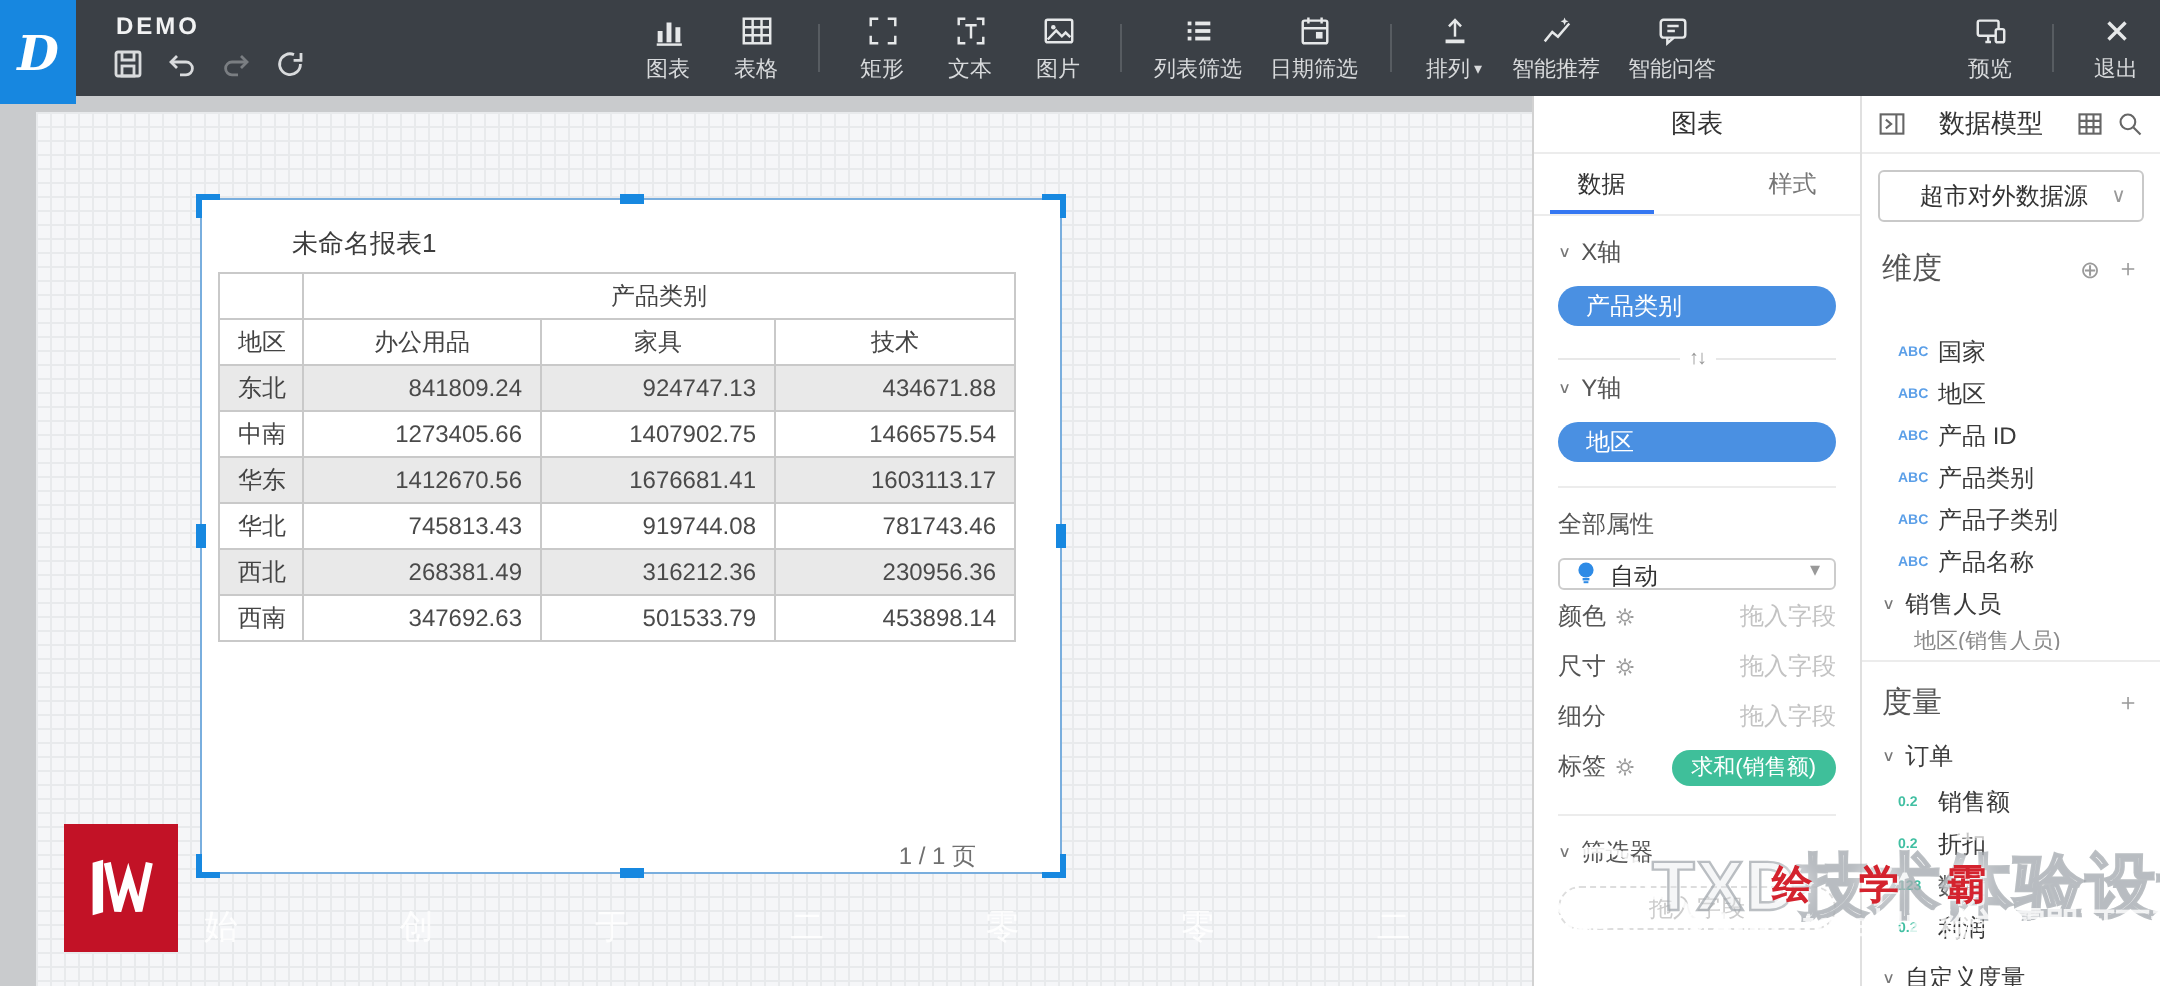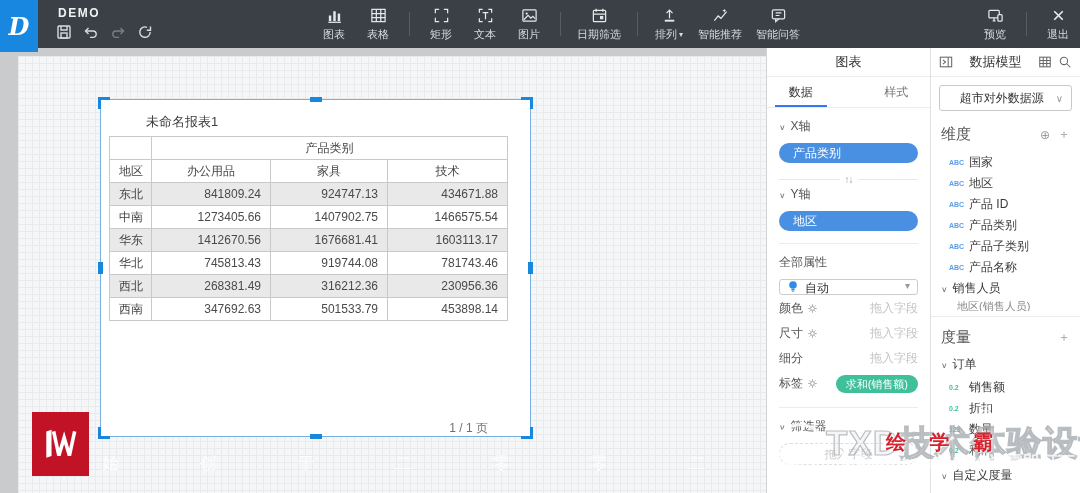--- a/index.html
+++ b/index.html
@@ -79,21 +79,21 @@
   .dpanel { position:absolute; left:930px; top:48px; width:150px; height:445px; background:#fff; border-left:1px solid #e0e0e0; }
   .dhead { height:29px; display:flex; align-items:center; padding:0 8px; gap:6px; border-bottom:1px solid #ececec; }
   .dhead .dtitle { flex:1; text-align:center; font-size:13px; color:#333; }
   .dhead svg { width:14px; height:14px; stroke:#666; fill:none; stroke-width:1.2; cursor:pointer; }
   .dselect { margin:8px; height:26px; border:1px solid #c9c9c9; border-radius:3px; display:flex; align-items:center; padding:0 8px; cursor:pointer; }
   .dselect span.dstxt { flex:1; text-align:center; font-size:12px; color:#333; }
   .dselect .chevd { font-size:10px; color:#999; }
   .dimhead { display:flex; align-items:center; padding:6px 10px 2px; }
   .dimhead .dlab { flex:1; font-size:15px; color:#555; }
   .dimhead .hic { font-size:12px; color:#9a9a9a; margin-left:8px; cursor:pointer; }
-  ul.fieldlist { list-style:none; margin-top:6px; }
+  ul.fieldlist { list-style:none; margin-top:20px; }
   ul.fieldlist li { height:21px; display:flex; align-items:center; padding-left:18px; cursor:grab; }
   .abc { width:20px; font-size:7px; font-weight:bold; color:#5b9fe8; letter-spacing:0; }
   .mic { width:20px; font-size:7px; font-weight:bold; color:#41bfa2; }
   .flabel { font-size:12px; color:#3a3a3a; white-space:nowrap; }
   .grouprow { height:21px; display:flex; align-items:center; gap:5px; padding-left:10px; font-size:12px; color:#3a3a3a; cursor:pointer; }
   .subitem { height:12px; overflow:hidden; padding-left:26px; font-size:11px; color:#8a8a8a; white-space:nowrap; }
   .ddivide { height:1px; background:#ececec; margin:5px 0; }
 
   
   .wm { position:absolute; inset:0; pointer-events:none; z-index:80; overflow:hidden; }
@@ -166,20 +166,33 @@
     </div>
     <div class="tool">
       <svg viewBox="0 0 18 18">
           <rect x="2" y="3" width="14" height="12" rx="1"></rect>
           <circle cx="6" cy="7" r="1.2" fill="#e6e8e9" stroke="none"></circle>
           <path d="M3 13.5 L7.5 8.8 L10.5 11.8 L12.5 9.8 L15 12.3"></path>
         </svg>
       <span class="tlabel">图片</span>
     </div>
     <div class="tsep"></div>
+    <div class="tool">
+      <svg viewBox="0 0 18 18">
+          <g fill="#e6e8e9" stroke="none">
+            <rect x="3" y="4" width="2" height="2"></rect>
+            <rect x="7" y="4" width="8" height="2"></rect>
+            <rect x="3" y="8" width="2" height="2"></rect>
+            <rect x="7" y="8" width="8" height="2"></rect>
+            <rect x="3" y="12" width="2" height="2"></rect>
+            <rect x="7" y="12" width="8" height="2"></rect>
+          </g>
+        </svg>
+      <span class="tlabel">列表筛选</span>
+    </div>
     <div class="tool">
       <svg viewBox="0 0 18 18">
           <rect x="2.5" y="3.5" width="13" height="12" rx="1"></rect>
           <path d="M5.5 1.8 V5 M12.5 1.8 V5 M2.5 7.5 H15.5"></path>
           <rect x="9.5" y="9.5" width="3.5" height="3.5" fill="#e6e8e9" stroke="none"></rect>
         </svg>
       <span class="tlabel">日期筛选</span>
     </div>
     <div class="tsep"></div>
     <div class="tool">

